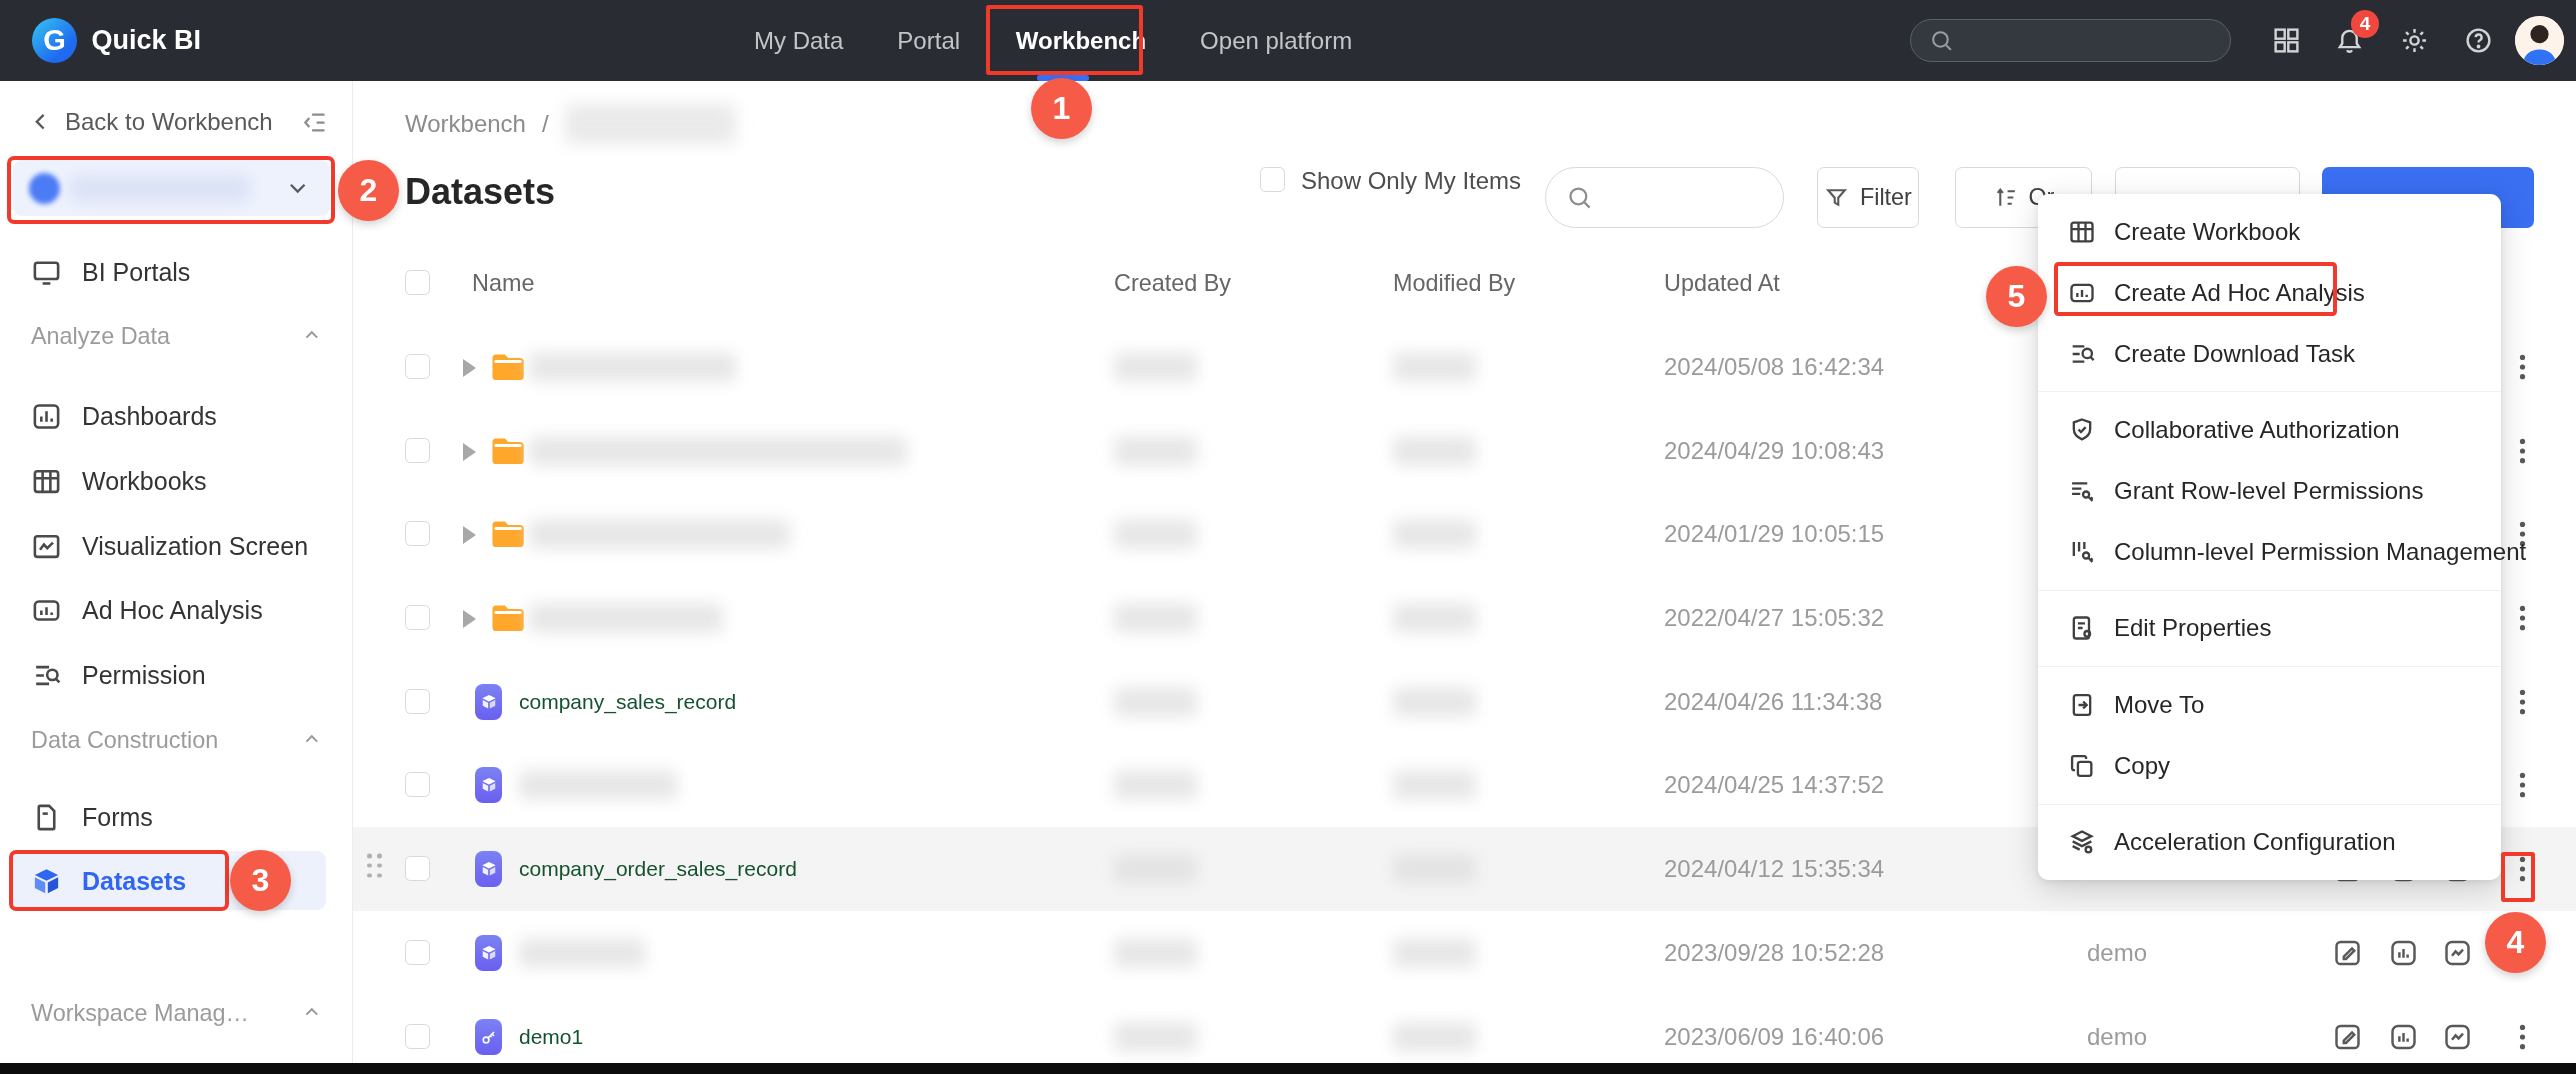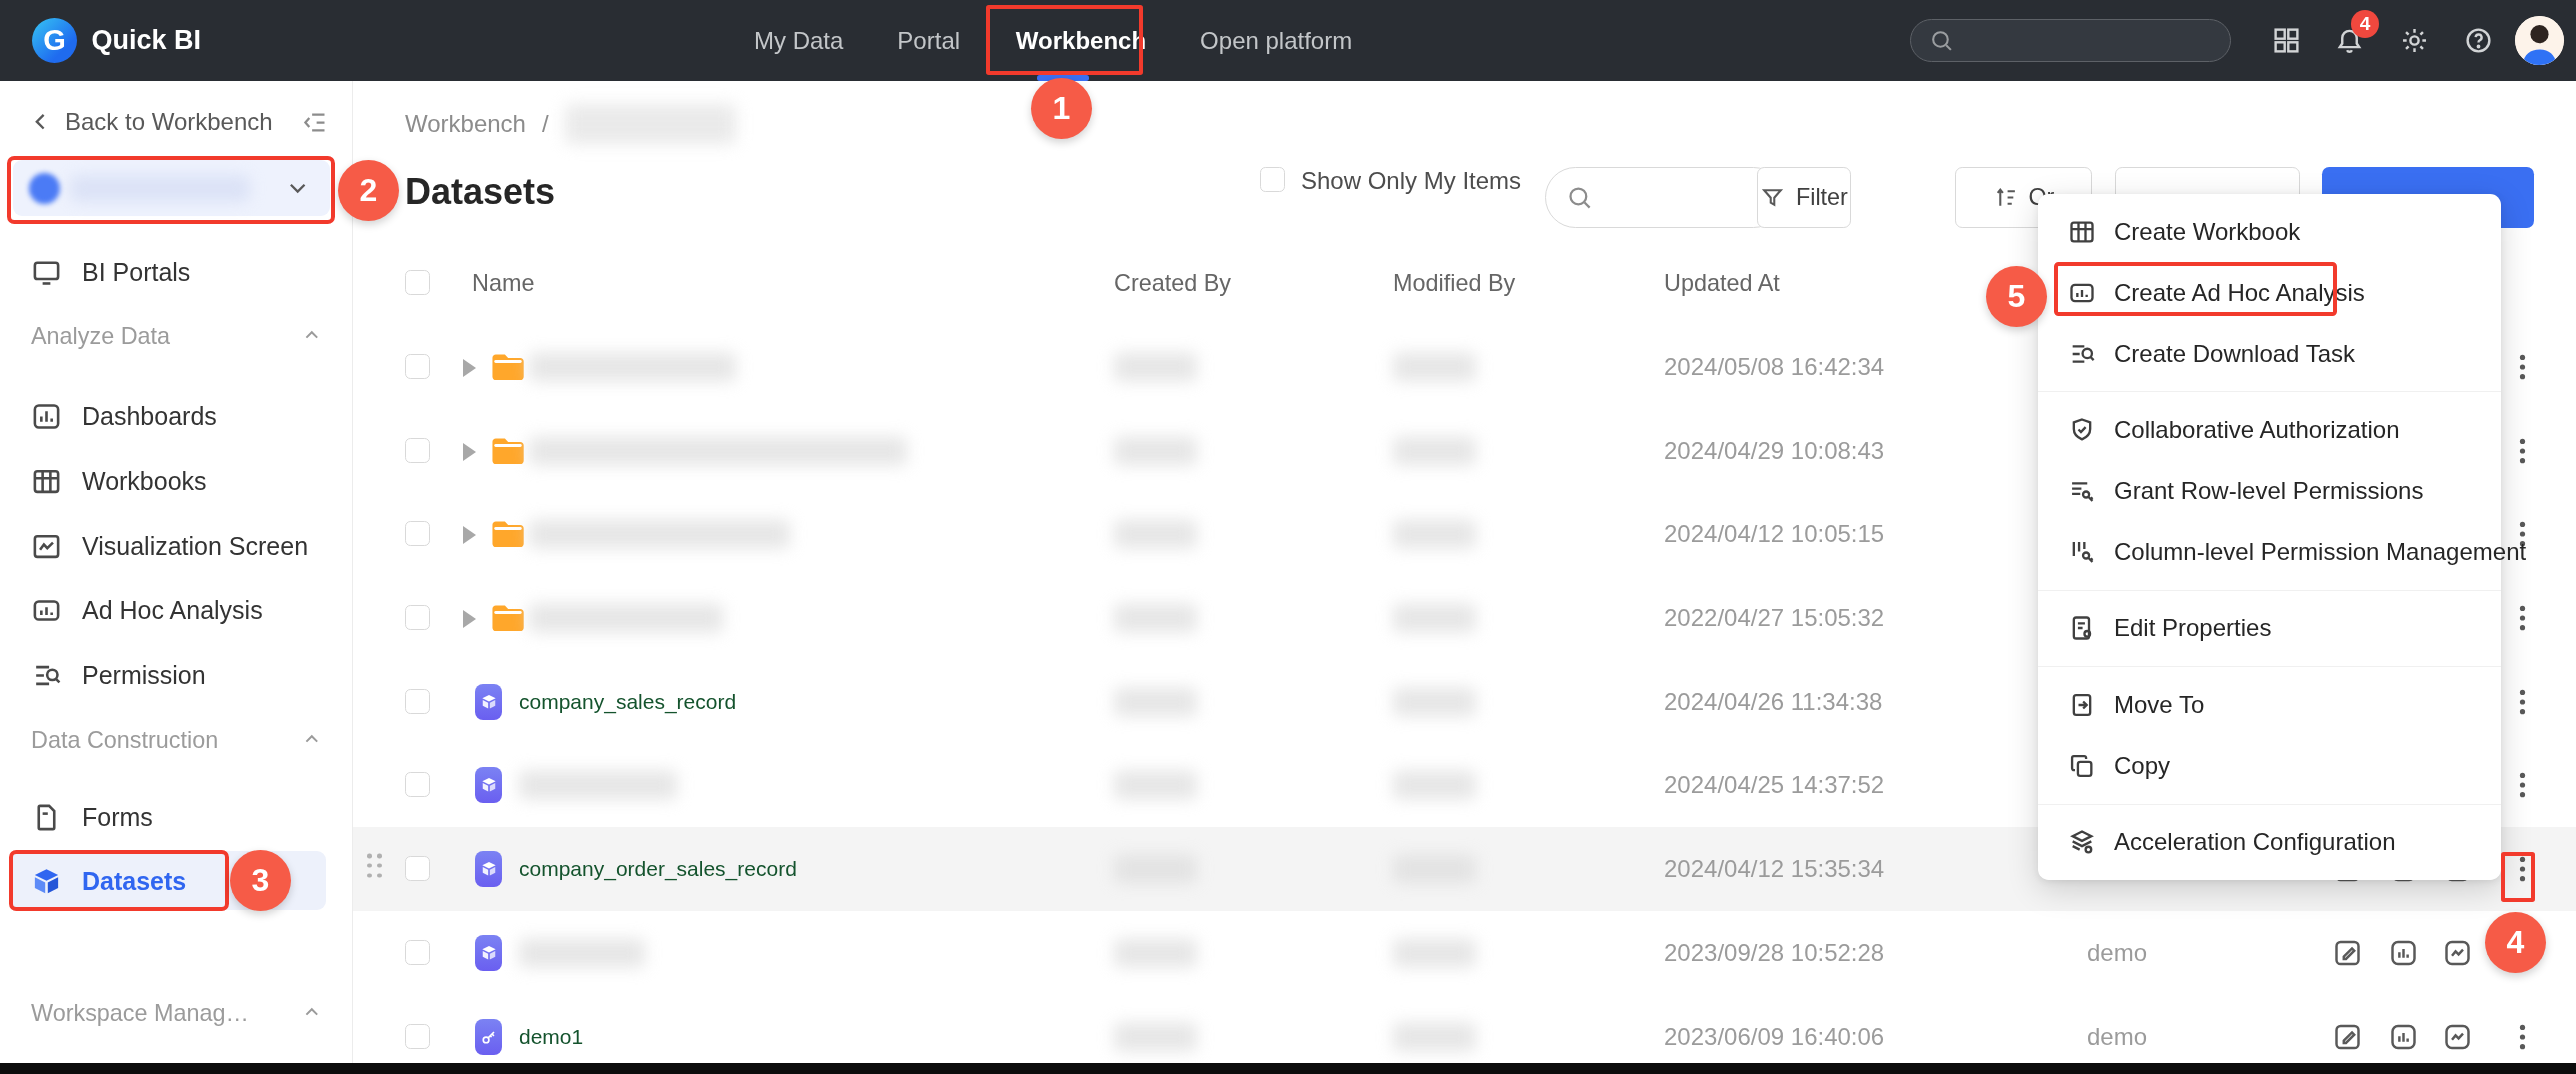--- a/index.html
+++ b/index.html
@@ -50,21 +50,21 @@
   .crumb-blur { width:171px; height:40px; border-radius:5.4px; background:#e3e3e3; filter:blur(8px); opacity:.75; }
   .page-title { position:absolute; left:52px; top:90px; font-size:36px; font-weight:bold; color:#262626; white-space:nowrap; }
 
   .ctl { position:absolute; top:86px; height:61px; }
   .cb { width:25px; height:25px; border:1.8px solid #d9d9d9; border-radius:5.4px; background:#fff; flex:none; cursor:pointer; }
   .showonly { left:907px; display:flex; gap:16px; color:#4d4d4d; font-size:24px; white-space:nowrap; }
   .srch { left:1192px; width:239px; border:1.8px solid #d9d9d9; border-radius:31px; display:flex; align-items:center; padding-left:20px; color:#8c8c8c; }
   .btn { border:1.8px solid #d9d9d9; border-radius:7.2px; background:#fff; display:flex; align-items:center; justify-content:center;
          gap:10.8px; color:#404040; font-size:23.4px; white-space:nowrap; cursor:pointer; }
   .btn .ic { width:25px; height:25px; color:#595959; }
-  .btn-filter { left:1404px; width:94px; }
+  .btn-filter { left:1464px; width:102px; }
   .btn-order { left:1602px; width:137px; overflow:hidden; }
   .btn-ghost { left:1762px; width:185px; }
   .btn-blue { left:1969px; width:212px; background:#3a6ff2; border:none; border-radius:7.2px; }
 
   .thead { position:absolute; top:171px; left:0; width:2223px; height:61px; color:#666; font-size:23.4px; }
   .thead span { position:absolute; top:50%; transform:translateY(-50%); white-space:nowrap; }
   .thead .cb { position:absolute; left:52px; top:18px; }
 
   .trow { position:absolute; left:0; width:2223px; height:84px; }
   .trow.hl { background:#f4f4f4; }
@@ -343,21 +343,21 @@
     <div class="trow" style="top:411px">
       <span class="cb"></span>
       <span class="caret"></span>
       <svg class="folder-ic" viewBox="0 0 24 22">
           <path d="M2.5 6c0-1.2.9-2.1 2.1-2.1h5.5l2 2.2h7.4c1.2 0 2.1.9 2.1 2.1v9.3c0 1.2-.9 2.1-2.1 2.1H4.6c-1.2 0-2.1-.9-2.1-2.1z" fill="#ffa72b"></path>
           <rect x="3.6" y="7.3" width="16.8" height="1.8" rx="0.9" fill="#fff"></rect>
         </svg>
       <span class="blur" style="left:176px;width:261px"></span>
       <span class="blur b-created"></span>
       <span class="blur b-modified"></span>
-      <span class="upd">2024/04/12 10:05:15</span>
+      <span class="upd">2024/01/29 10:05:15</span>
       <svg class="kebab" viewBox="0 0 24 24">
           <circle cx="12" cy="5" r="1.9" fill="currentColor"></circle>
           <circle cx="12" cy="12" r="1.9" fill="currentColor"></circle>
           <circle cx="12" cy="19" r="1.9" fill="currentColor"></circle>
         </svg>
     </div>
 
     <div class="trow" style="top:495px">
       <span class="cb"></span>
       <span class="caret"></span>

